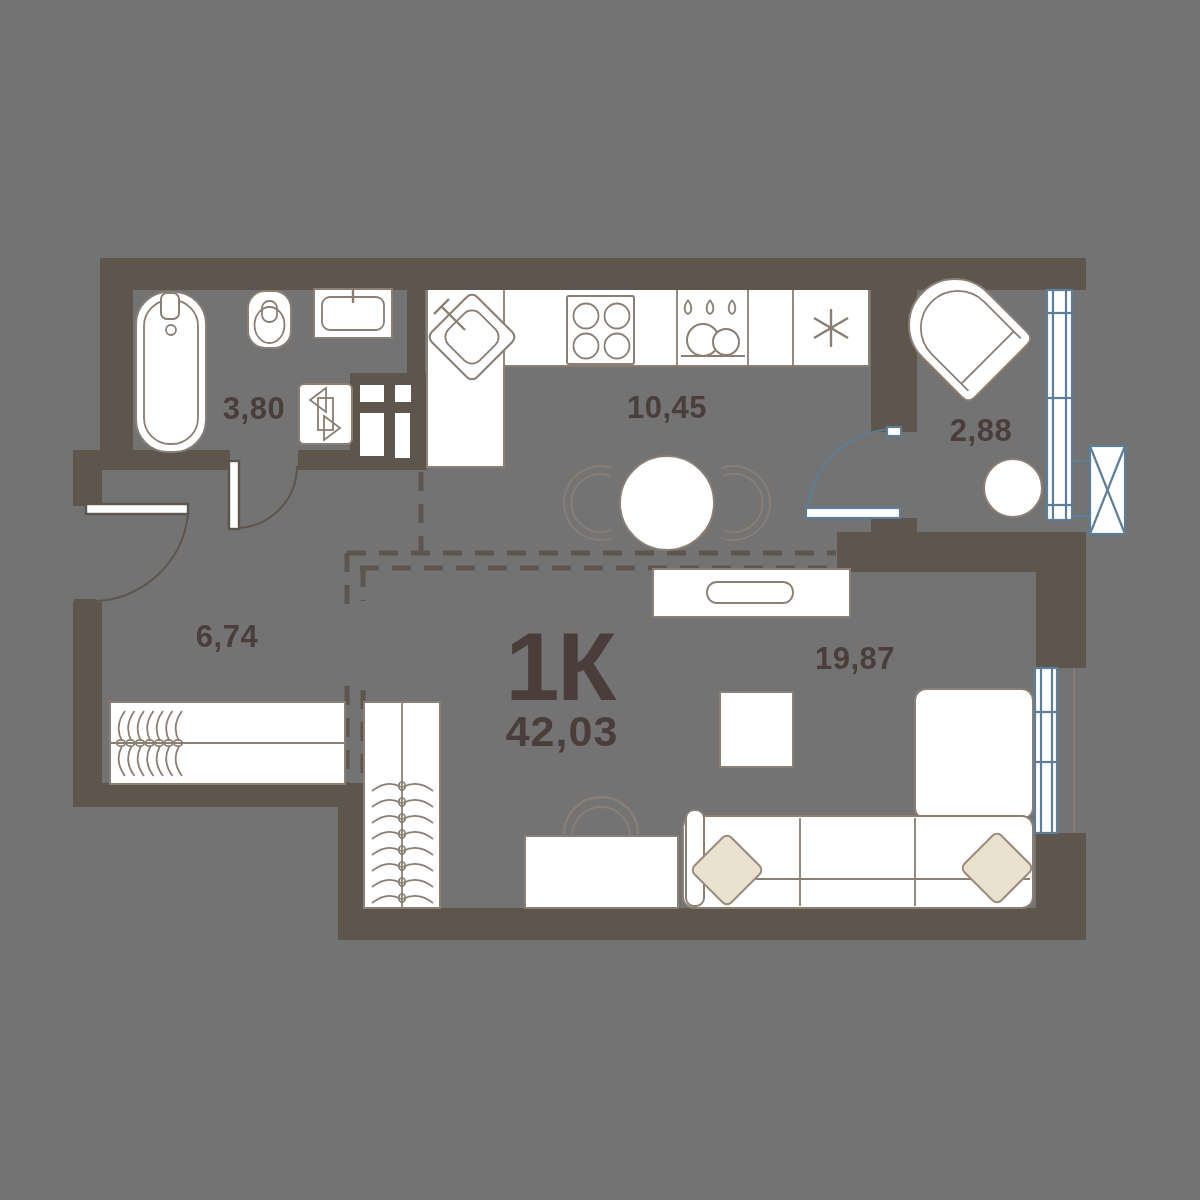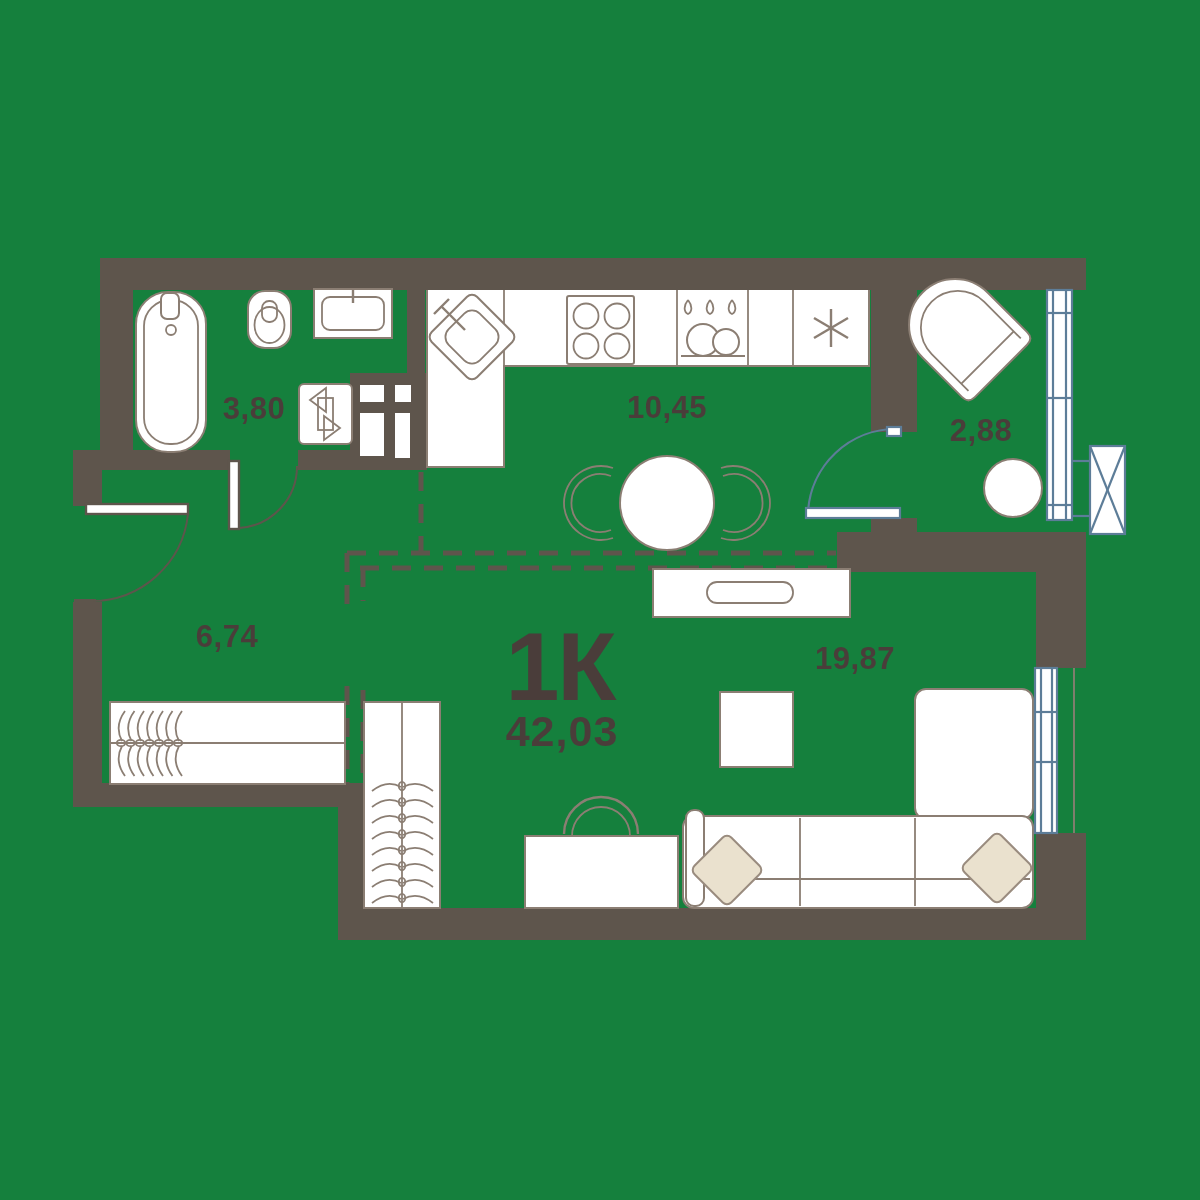--- a/index.html
+++ b/index.html
@@ -1,16 +1,16 @@
 <!DOCTYPE html>
 <html><head>
 <meta charset="utf-8">
 <style>
   html,body{margin:0;padding:0;background:#fff;}
-  .stage{width:1200px;height:1200px;position:relative;background:#15803d;overflow:hidden;}
+  .stage{width:1200px;height:1200px;position:relative;background:#737373;overflow:hidden;}
   svg{display:block;}
   .wall{fill:#5e554c;stroke:none;}
   .cut{fill:#fff;stroke:none;}
   .thin{fill:#fff;stroke:#8b7e73;stroke-width:2;}
   .thinline{stroke:#8b7e73;stroke-width:1.8;fill:none;}
   .thinline2{stroke:#8b7e73;stroke-width:2.4;fill:none;}
   .blue{stroke:#5d7d98;stroke-width:2.2;fill:#fff;}
   .blueline{stroke:#5d7d98;stroke-width:2.2;fill:none;}
   .darkleaf{fill:#fff;stroke:#5e554c;stroke-width:2.4;}
   .darkline{stroke:#5e554c;stroke-width:2;fill:none;}

